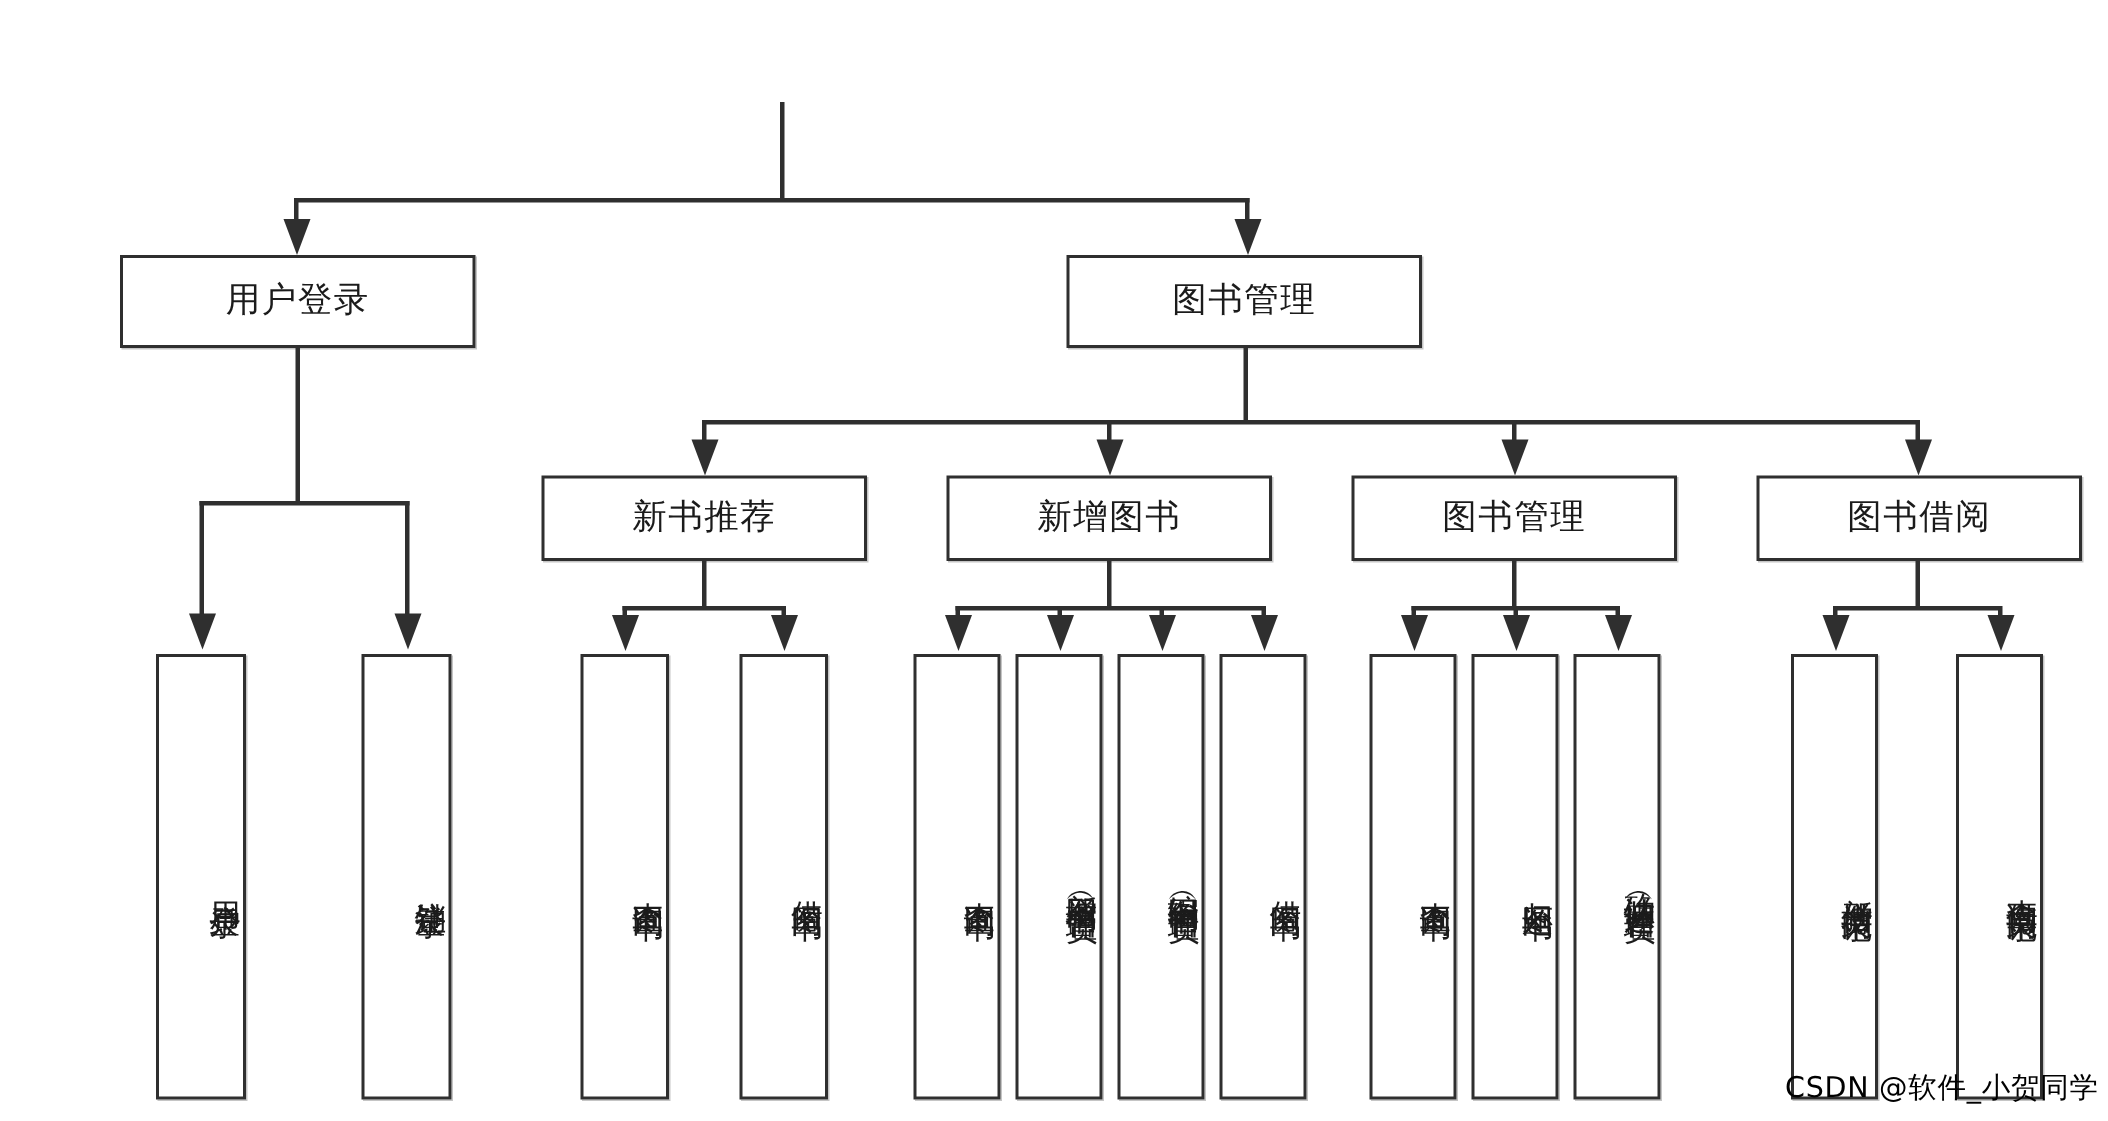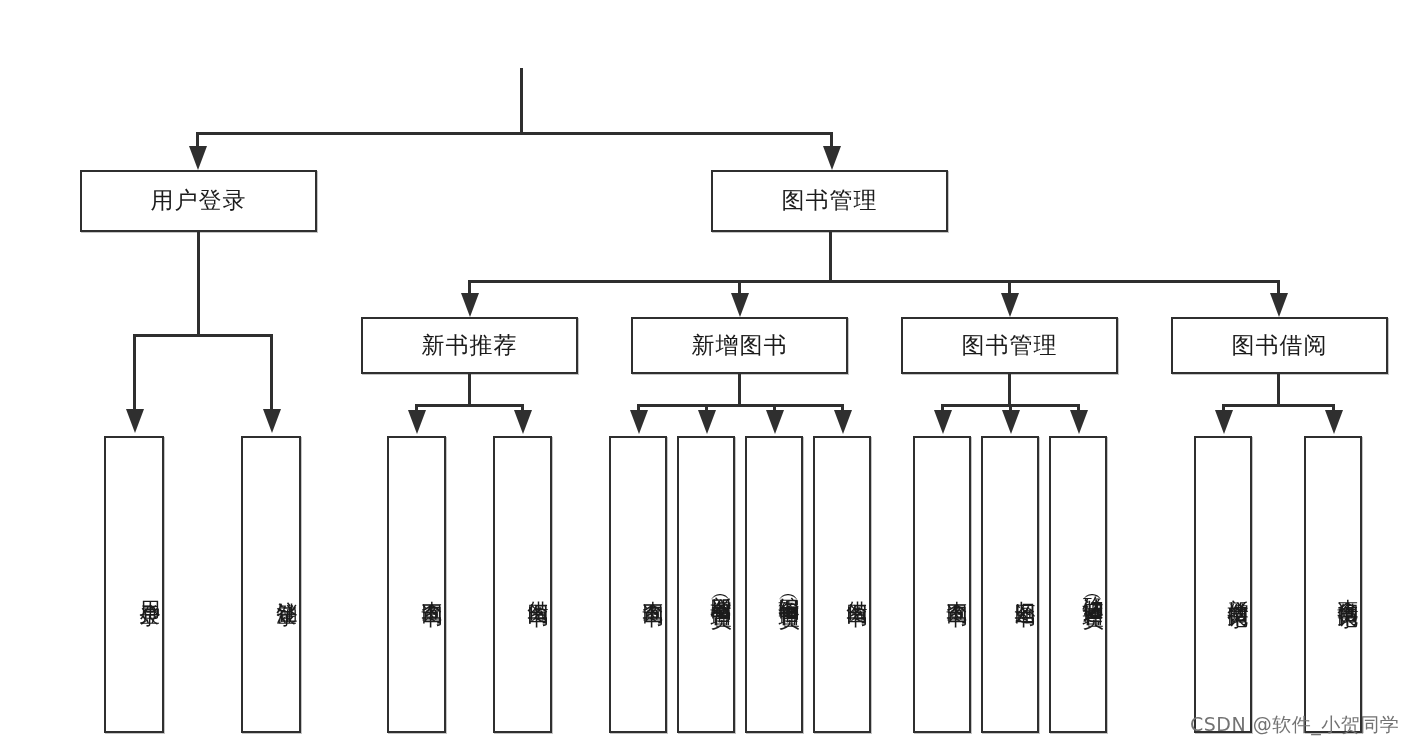--- a/index.html
+++ b/index.html
@@ -66,21 +66,21 @@
     width: 0;
     height: 0;
     border-left: 9px solid transparent;
     border-right: 9px solid transparent;
     border-top: 24px solid #2f2f2f;
   }
   
   #watermark {
     position: absolute;
     font-size: 19px;
-    color: #737373;
+    color: #000000;
     white-space: nowrap;
     letter-spacing: 0.5px;
     pointer-events: none;
   }
 </style>
 </head>
 <body>
 
 <div id="canvas">
 

